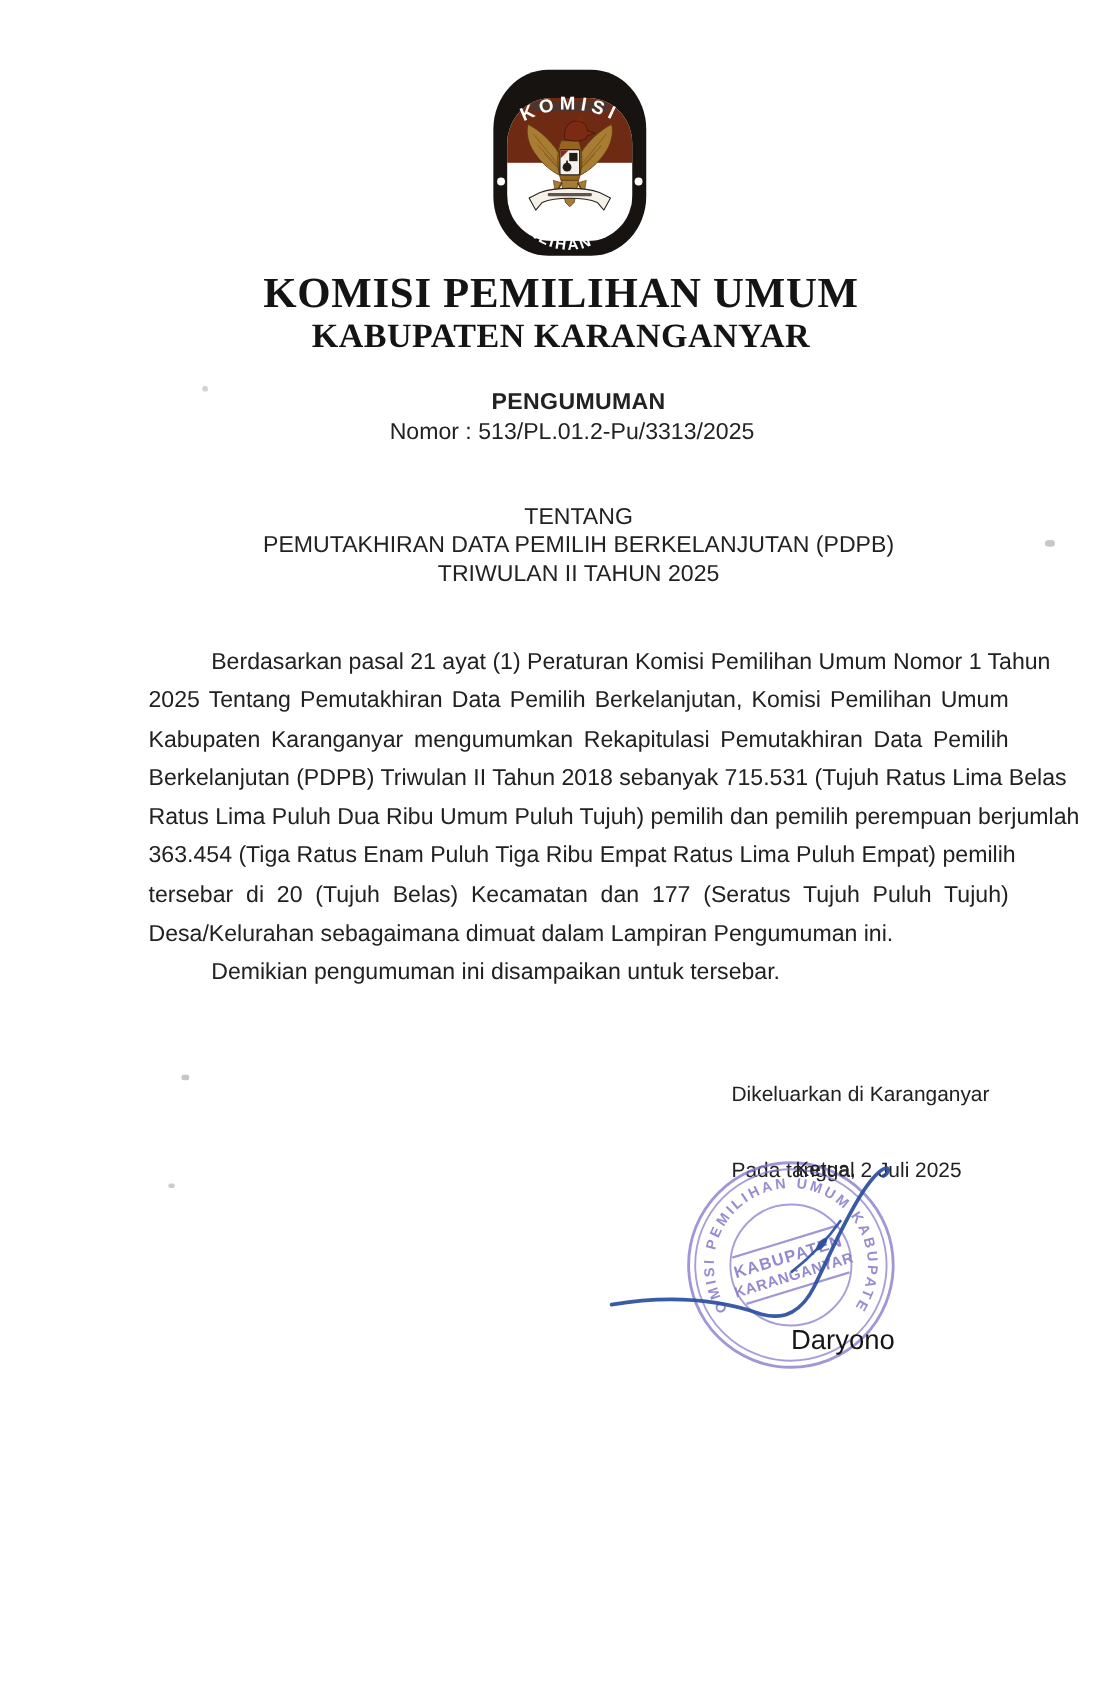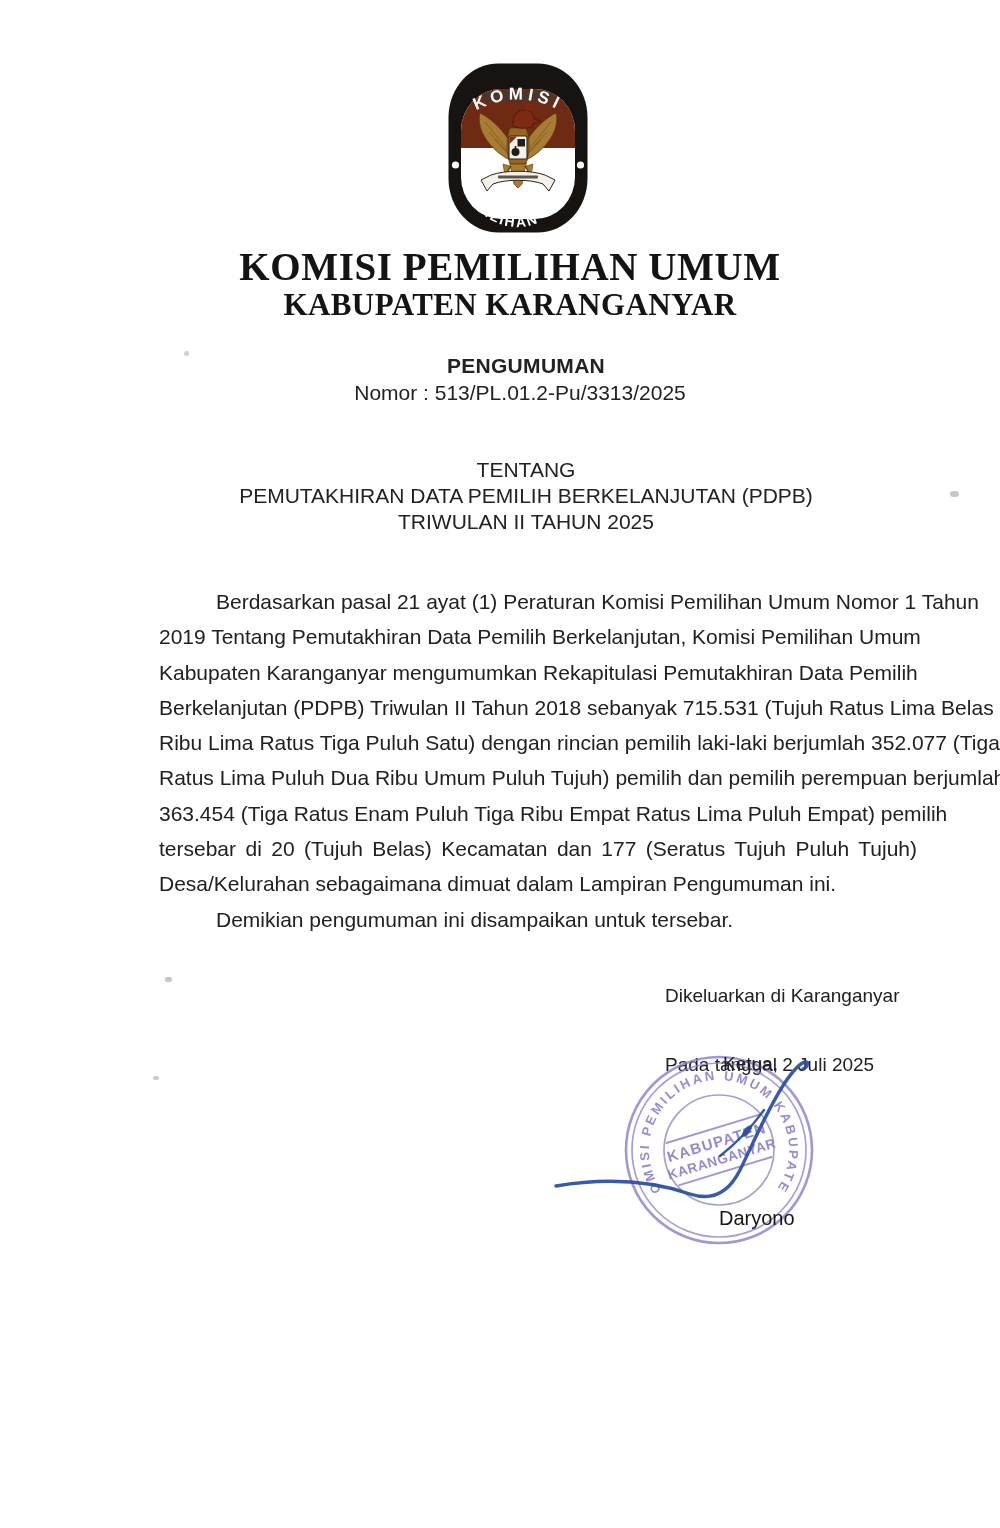--- a/index.html
+++ b/index.html
@@ -11,21 +11,21 @@
   .abs{position:absolute;}
   .ctr{left:0;width:1000px;text-align:center;}
   .h1{top:246px;margin-left:10px;font-family:"Liberation Serif","DejaVu Serif",serif;
       font-weight:bold;font-size:39px;letter-spacing:.6px;color:#141414;line-height:42px;}
   .h2{top:288px;margin-left:10px;font-family:"Liberation Serif","DejaVu Serif",serif;
       font-weight:bold;font-size:31px;letter-spacing:.4px;color:#141414;line-height:34px;}
   .annTitle{top:352px;margin-left:26px;font-weight:bold;font-size:21px;letter-spacing:.3px;line-height:27px;color:#222;}
   .annNum{top:379px;margin-left:20px;font-size:21px;line-height:27px;color:#222;}
   .subject{top:457px;margin-left:26px;font-size:21px;line-height:26px;color:#222;}
   .bodyBlock{left:135px;top:584px;width:782px;font-size:21px;color:#212121;}
-  .bl{line-height:35.3px;white-space:nowrap;text-align:justify;text-align-last:justify;overflow:visible;margin-left:24px;}
+  .bl{line-height:35.3px;white-space:nowrap;text-align:justify;text-align-last:justify;overflow:visible;}
   .bl.ind{text-indent:57px;}
   .bl.endl{text-align-last:left;}
   .sig{font-size:19px;color:#212121;line-height:26px;}
   .speck{position:absolute;border-radius:2px;}
   svg text{font-family:"Liberation Sans","DejaVu Sans",sans-serif;}
   .logo-arc{font-weight:bold;fill:#ffffff;}
   .stampwrap{opacity:.9;}
 </style>
 </head>
 <body>
@@ -87,35 +87,34 @@
 
   <div class="abs ctr annTitle">PENGUMUMAN</div>
   <div class="abs ctr annNum">Nomor : 513/PL.01.2-Pu/3313/2025</div>
 
   <div class="abs ctr subject" style="top:457px;">TENTANG</div>
   <div class="abs ctr subject" style="top:483px;">PEMUTAKHIRAN DATA PEMILIH BERKELANJUTAN (PDPB)</div>
   <div class="abs ctr subject" style="top:509px;">TRIWULAN II TAHUN 2025</div>
 
   <div class="abs bodyBlock">
     <div class="bl ind">Berdasarkan pasal 21 ayat (1) Peraturan Komisi Pemilihan Umum Nomor 1 Tahun</div>
-    <div class="bl">2019 Tentang Pemutakhiran Data Pemilih Berkelanjutan, Komisi Pemilihan Umum</div>
+    <div class="bl">2025 Tentang Pemutakhiran Data Pemilih Berkelanjutan, Komisi Pemilihan Umum</div>
     <div class="bl">Kabupaten Karanganyar mengumumkan Rekapitulasi Pemutakhiran Data Pemilih</div>
     <div class="bl">Berkelanjutan (PDPB) Triwulan II Tahun 2018 sebanyak 715.531 (Tujuh Ratus Lima Belas</div>
-    <div class="bl">Ribu Lima Ratus Tiga Puluh Satu) dengan rincian pemilih laki-laki berjumlah 352.077 (Tiga</div>
     <div class="bl">Ratus Lima Puluh Dua Ribu Umum Puluh Tujuh) pemilih dan pemilih perempuan berjumlah</div>
     <div class="bl">363.454 (Tiga Ratus Enam Puluh Tiga Ribu Empat Ratus Lima Puluh Empat) pemilih</div>
     <div class="bl">tersebar di 20 (Tujuh Belas) Kecamatan dan 177 (Seratus Tujuh Puluh Tujuh)</div>
     <div class="bl endl">Desa/Kelurahan sebagaimana dimuat dalam Lampiran Pengumuman ini.</div>
     <div class="bl ind endl">Demikian pengumuman ini disampaikan untuk tersebar.</div>
   </div>
 
   <div class="abs sig" style="left:665px;top:983px;">Dikeluarkan di Karanganyar</div>
   <div class="abs sig" style="left:665px;top:1016px;margin-top:36px;">Pada tanggal 2 Juli 2025</div>
   <div class="abs sig" style="left:723px;top:1051px;z-index:3;">Ketua,</div>
-  <div class="abs sig" style="left:719px;top:1205px;z-index:4;font-size:20px;color:#161616;">Daryono</div>
+  <div class="abs sig" style="left:719px;top:1205px;z-index:4;font-size:25px;color:#161616;">Daryono</div>
 
   <svg class="abs stampwrap" style="left:620px;top:1051px;z-index:1;" width="198" height="198" viewBox="0 0 198 198">
     <defs>
       <path id="ringPath" d="M 41.7 139.2 A 70 70 0 1 1 156.3 139.2" fill="none"></path>
     </defs>
     <g stroke="#8478ca" fill="none">
       <circle cx="99" cy="99" r="93" stroke-width="2.6" opacity="0.85"></circle>
       <circle cx="99" cy="99" r="87" stroke-width="1.7" opacity="0.8"></circle>
       <circle cx="99" cy="99" r="55" stroke-width="1.7" opacity="0.8"></circle>
     </g>

